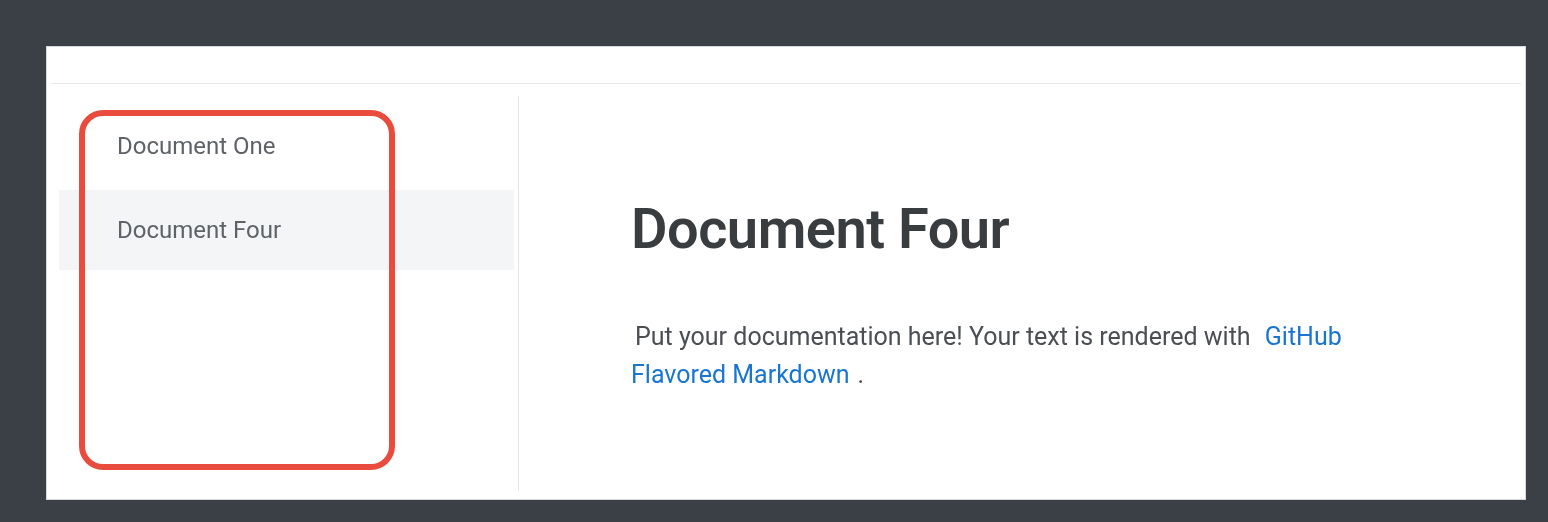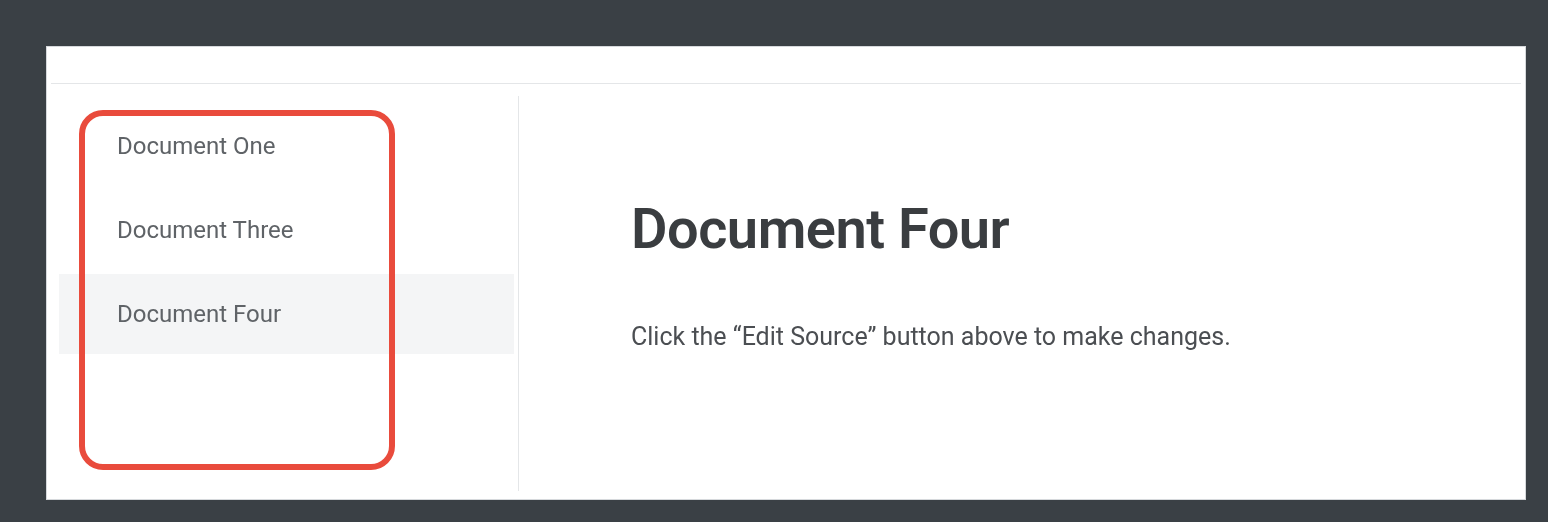--- a/index.html
+++ b/index.html
@@ -89,26 +89,25 @@
 </head>
 <body>
 
 <div class="app-window">
   <div class="topbar"></div>
   <div class="layout">
     <nav class="sidebar">
       <div class="sidebar-item">
         <span>Document One</span>
       </div>
-      <div class="sidebar-item">
-        <span>Document Three</span>
-      </div>
       <div class="sidebar-item selected">
         <span>Document Four</span>
       </div>
       <div class="highlight-box"></div>
     </nav>
     <main class="content">
       <h1>Document Four</h1>
-      <p>Click the “Edit Source” button above to make changes.</p>
+      <p>
+        <span>Put your documentation here! Your text is rendered with </span><a href="#">GitHub Flavored Markdown</a><span>.</span>
+      </p>
     </main>
   </div>
 </div>
 
 </body></html>

